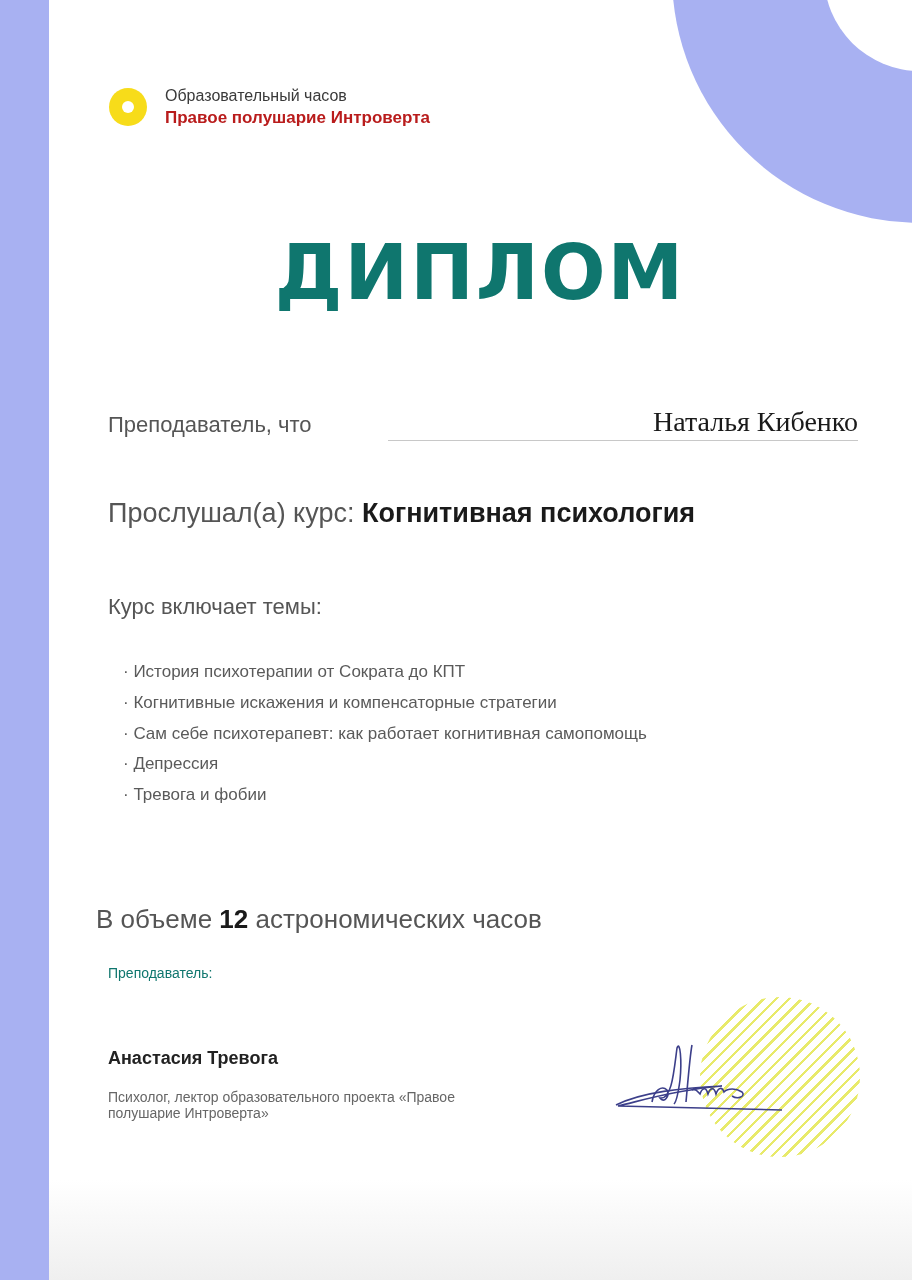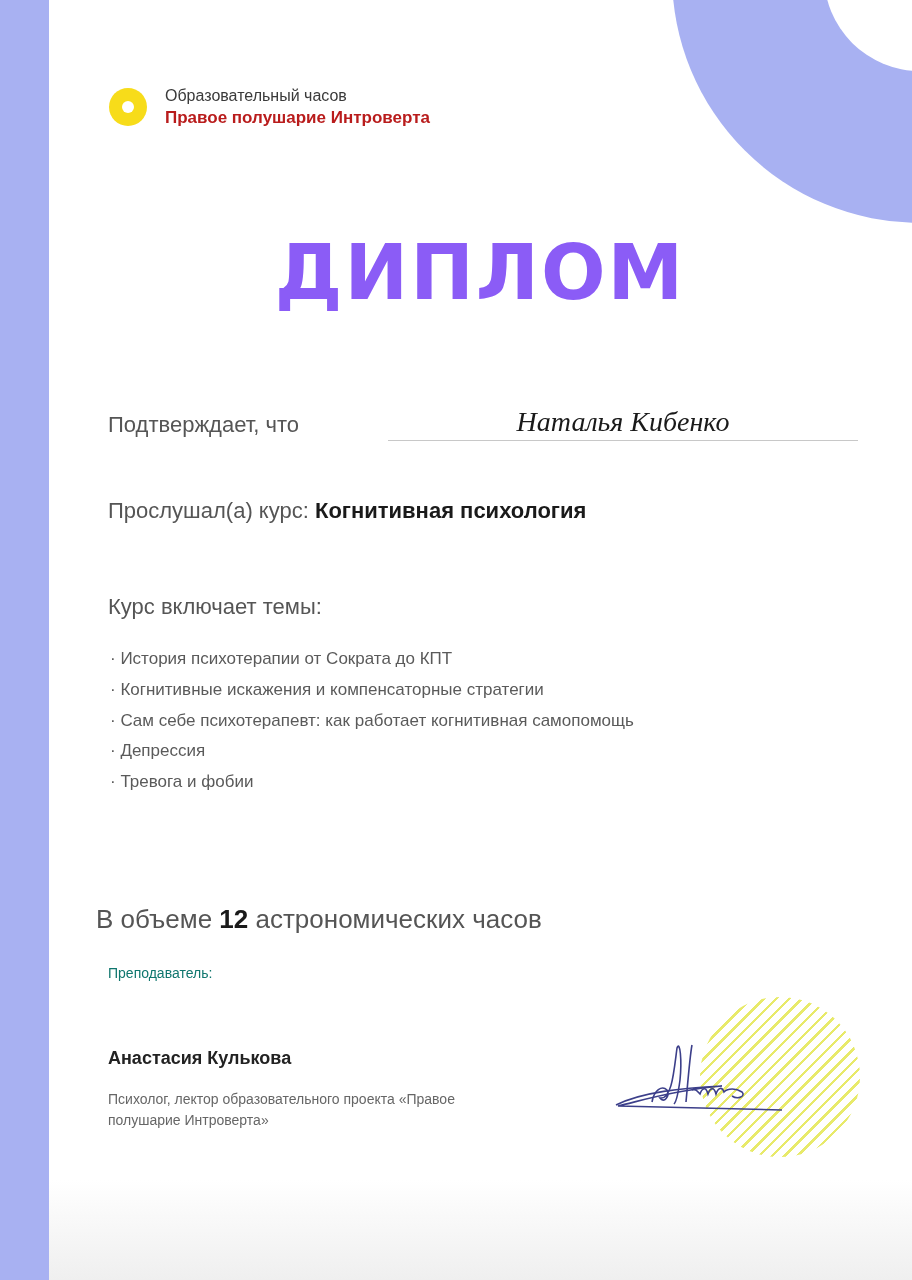--- a/index.html
+++ b/index.html
@@ -36,60 +36,60 @@
     }
     .logo-sub {
       position: absolute; left: 165px; top: 87px; font-size: 16px; color: #3a3a3a;
     }
     .logo-name {
       position: absolute; left: 165px; top: 108px; font-size: 17px; font-weight: bold; color: #b91c1c;
     }
     .title {
       position: absolute; left: 0; right: 0; top: 228px; text-align: center;
       font-family: "DejaVu Sans", sans-serif; font-weight: bold;
-      font-size: 76px; letter-spacing: 2px; color: #8b5cf6;
+      font-size: 76px; letter-spacing: 2px; color: #0f766e;
       padding-left: 48px;
     }
     .confirm-label {
       position: absolute; left: 108px; top: 412px; font-size: 22px; color: #555;
     }
     .student-name {
-      position: absolute; left: 388px; width: 470px; top: 406px; text-align: center;
-      font-family: "Liberation Serif", serif; font-size: 28px; color: #1a1a1a; font-style: italic;
+      position: absolute; left: 388px; width: 470px; top: 406px; text-align: right;
+      font-family: "Liberation Serif", serif; font-size: 28px; color: #1a1a1a;
     }
     .name-line {
       position: absolute; left: 388px; top: 440px; width: 470px; height: 1px;
       background: #c8c8c8;
     }
     .course-line {
-      position: absolute; left: 108px; top: 498px; font-size: 22px; color: #555;
+      position: absolute; left: 108px; top: 498px; font-size: 27px; color: #555;
     }
     .course-line b { color: #1a1a1a; font-weight: bold; }
     .topics-title {
       position: absolute; left: 108px; top: 594px; font-size: 22px; color: #555; text-align: right;
     }
     .topics {
-      position: absolute; left: 106px; top: 644px; margin: 4px; padding: 0; list-style: none;
+      position: absolute; left: 106px; top: 644px; margin: 17px; padding: 0; list-style: none;
     }
     .topics li {
       font-size: 17px; color: #5a5a5a; height: 30.8px; line-height: 22px;
     }
     .topics li::before { content: "· "; }
     .hours {
       position: absolute; left: 96px; top: 904px; font-size: 26px; color: #555;
     }
     .hours b { color: #1a1a1a; }
     .teacher-label {
       position: absolute; left: 108px; top: 965px; font-size: 14px; color: #0f766e;
     }
     .teacher-name {
       position: absolute; left: 108px; top: 1048px; font-size: 18px; font-weight: bold; color: #222;
     }
     .teacher-desc {
-      position: absolute; left: 108px; top: 1089px; font-size: 14px; color: #666; line-height: 21px; width: 400px;
+      position: absolute; left: 108px; top: 1089px; font-size: 14px; color: #666; line-height: 16px; width: 400px;
     }
     .stripe-circle {
       position: absolute; left: 700px; top: 997px; width: 160px; height: 160px; border-radius: 50%;
       background: repeating-linear-gradient(135deg, #e8ea6a 0px, #e8ea6a 2.5px, #ffffff 2.5px, #ffffff 9px);
     }
     .signature {
       position: absolute; left: 612px; top: 1030px; width: 190px; height: 100px;
     }
   </style>
 </head>
@@ -99,21 +99,21 @@
 <div class="left-bar"></div>
 <div class="ring"></div>
 <div class="ring-hole"></div>
 
 <div class="logo-icon"></div>
 <div class="logo-sub">Образовательный часов</div>
 <div class="logo-name">Правое полушарие Интроверта</div>
 
 <div class="title">ДИПЛОМ</div>
 
-<div class="confirm-label">Подтверждает, что</div>
+<div class="confirm-label">Преподаватель, что</div>
 <div class="student-name">Наталья Кибенко</div>
 <div class="name-line"></div>
 
 <div class="course-line">
   <span>Прослушал(а) курс:</span>
   <b>Когнитивная психология</b>
 </div>
 
 <div class="topics-title">Курс включает темы:</div>
 <ul class="topics">
@@ -124,21 +124,21 @@
   <li>Тревога и фобии</li>
 </ul>
 
 <div class="hours">
   <span>В объеме</span>
   <b>12</b>
   <span>астрономических часов</span>
 </div>
 
 <div class="teacher-label">Преподаватель:</div>
-<div class="teacher-name">Анастасия Кулькова</div>
+<div class="teacher-name">Анастасия Тревога</div>
 <div class="teacher-desc">Психолог, лектор образовательного проекта «Правое полушарие Интроверта»</div>
 
 <div class="stripe-circle"></div>
 <svg class="signature" viewBox="0 0 190 100">
   <path d="M4,75 C30,62 70,58 110,56 C60,60 25,72 6,76 L170,80" fill="none" stroke="#3c3f8a" stroke-width="1.6"></path>
   <path d="M40,72 C42,60 50,55 55,60 C58,66 52,74 48,68 C60,70 62,40 65,18 C68,10 70,30 68,50 C66,65 64,72 62,74" fill="none" stroke="#3c3f8a" stroke-width="1.6"></path>
   <path d="M74,72 C76,50 78,25 80,15 M80,60 C84,58 86,62 88,64 C90,58 94,56 96,64 C98,58 102,56 104,64 C106,58 110,56 112,62 C116,58 124,58 130,62 C134,66 126,70 120,66" fill="none" stroke="#3c3f8a" stroke-width="1.6"></path>
 </svg>
 
 </body></html>

